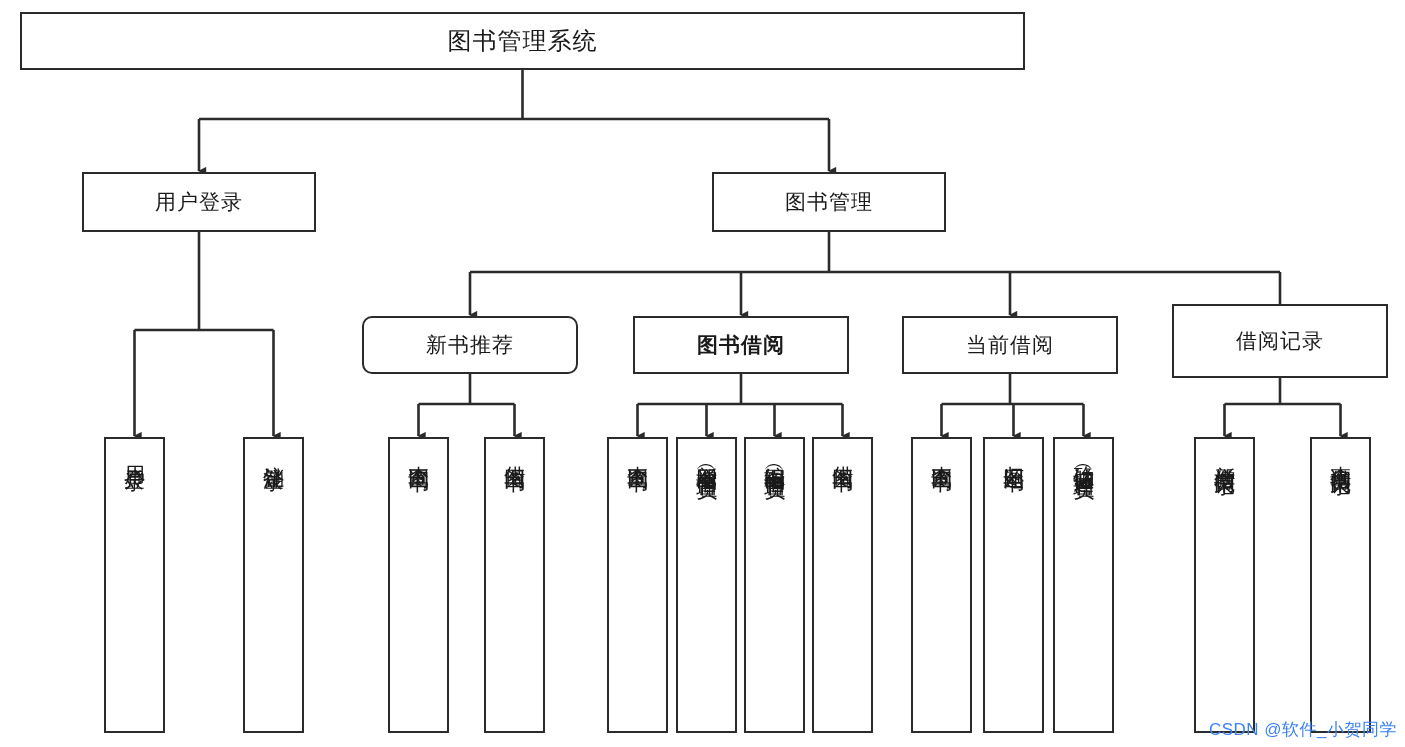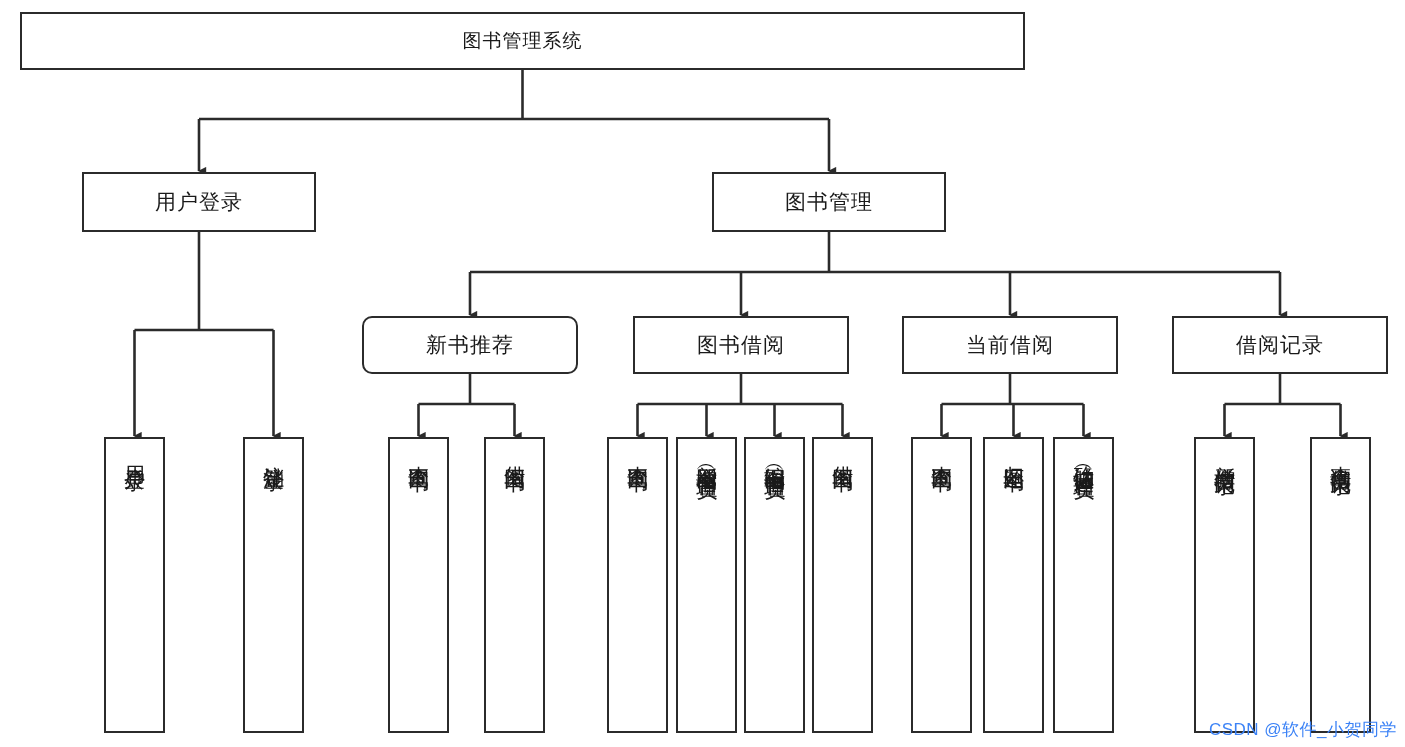--- a/index.html
+++ b/index.html
@@ -36,21 +36,21 @@
     justify-content: center;
     color: #1a1a1a;
     z-index: 2;
   }
   .node-h {
     font-size: 21px;
     letter-spacing: 1px;
     white-space: nowrap;
   }
   .node-root .node-label {
-    font-size: 19px;
+    font-size: 24px;
   }
   .node-v {
     padding: 10px 2px;
     align-items: flex-start;
     justify-content: center;
   }
   .node-v .node-label {
     writing-mode: vertical-rl;
     text-orientation: upright;
     font-size: 21px;
@@ -127,27 +127,27 @@
       </div>
       <div class="node node-h" style="left: 82px; top: 172px; width: 234px; height: 60px;">
         <span class="node-label">用户登录</span>
       </div>
       <div class="node node-h" style="left: 712px; top: 172px; width: 234px; height: 60px;">
         <span class="node-label">图书管理</span>
       </div>
       <div class="node node-h" style="left: 362px; top: 316px; width: 216px; height: 58px; border-radius: 10px;">
         <span class="node-label">新书推荐</span>
       </div>
-      <div class="node node-h" style="left: 633px; top: 316px; width: 216px; height: 58px;">
+      <div class="node node-h" style="left: 633px; top: 316px; width: 216px; height: 58px; font-weight: bold;">
         <span class="node-label">图书借阅</span>
       </div>
       <div class="node node-h" style="left: 902px; top: 316px; width: 216px; height: 58px;">
         <span class="node-label">当前借阅</span>
       </div>
-      <div class="node node-h" style="left: 1172px; top: 316px; width: 216px; height: 58px; align-items: center;">
+      <div class="node node-h" style="left: 1172px; top: 304px; width: 216px; height: 74px; align-items: center;">
         <span class="node-label">借阅记录</span>
       </div>
       <div class="node node-v" style="left: 104px; top: 437px; width: 61px; height: 296px;">
         <span class="node-label">用户登录</span>
       </div>
       <div class="node node-v" style="left: 243px; top: 437px; width: 61px; height: 296px;">
         <span class="node-label">注销登录</span>
       </div>
       <div class="node node-v" style="left: 388px; top: 437px; width: 61px; height: 296px;">
         <span class="node-label">查询图书</span>

